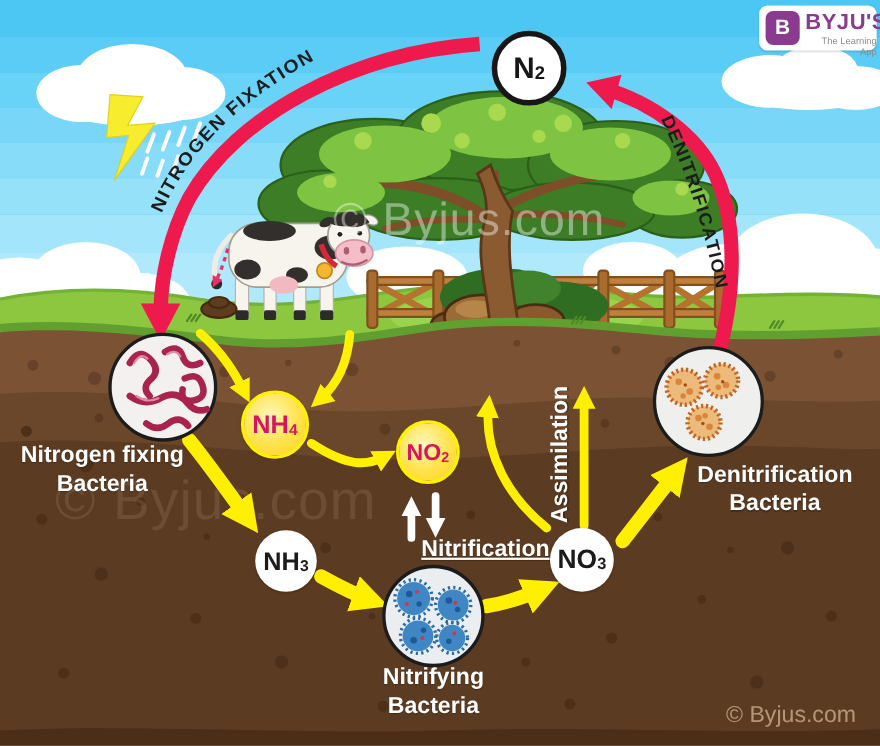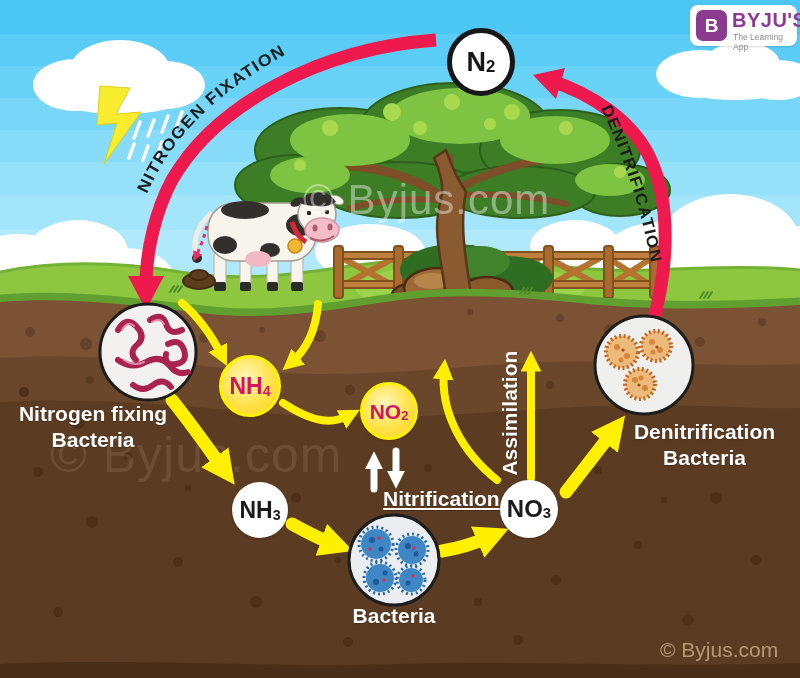--- a/index.html
+++ b/index.html
@@ -14,21 +14,21 @@
   .chem-node{position:absolute;z-index:4;border-radius:50%;display:flex;align-items:center;justify-content:center;font-weight:bold;line-height:1;}
   .chem-node .csub{font-size:.62em;margin-top:.65em;}
   .node-yellow{background:radial-gradient(circle at 42% 36%,#fff7bb 0%,#ffe24a 55%,#ffd21e 100%);border:3px solid #fff200;color:#d6145f;box-shadow:0 1px 2px rgba(80,40,0,.35);}
   .node-white{background:#fff;color:#1b1b1b;box-shadow:0 1px 2px rgba(40,20,0,.35);}
   .node-n2{background:#fff;border:5px solid #171717;color:#171717;}
   .lbl{position:absolute;z-index:4;color:#fff;font-weight:bold;font-size:21px;text-align:center;line-height:1.25;text-shadow:0 1px 1px rgba(0,0,0,.25);}
   .lbl-assimilation{transform:rotate(-90deg);transform-origin:center center;}
   .logo{position:absolute;z-index:5;left:690px;top:5px;width:107px;height:41px;background:#fff;border-radius:8px;box-shadow:0 1px 2px rgba(0,0,0,.15);}
   .logo-icon{position:absolute;left:6px;top:5px;width:31px;height:31px;background:#8a3b8f;border-radius:7px;color:#fff;display:flex;align-items:center;justify-content:center;font-weight:bold;font-size:19px;}
   .logo-name{position:absolute;left:42px;top:4px;color:#8a3b8f;font-weight:bold;font-size:20px;letter-spacing:.5px;}
-  .logo-tag{position:absolute;left:43px;top:27px;color:#8c8c8c;font-size:8.5px;}
+  .logo-tag{position:absolute;left:43px;top:27px;color:#8c8c8c;font-size:8.5px;text-align:right;}
 </style>
 </head>
 <body>
 
 <div id="stage">
 
   <svg class="layer-scene" width="800" height="678" viewBox="0 0 800 678">
 
     <g>
       <rect x="0" y="0" width="800" height="340" fill="#4cc7f4"></rect>
@@ -417,20 +417,21 @@
   <div class="chem-node node-white" style="left:500px;top:480px;width:58px;height:58px;font-size:24px;">
     <span>NO</span>
       <span class="csub">3</span>
   </div>
 
   <div class="lbl" style="left:8px;top:401px;width:170px;">
     <div>Nitrogen fixing</div>
     <div>Bacteria</div>
   </div>
   <div class="lbl" style="left:314px;top:603px;width:160px;">
+    <div>Nitrifying</div>
     <div>Bacteria</div>
   </div>
   <div class="lbl" style="left:612px;top:419px;width:185px;">
     <div>Denitrification</div>
     <div>Bacteria</div>
   </div>
   <div class="lbl" style="left:383px;top:486px;white-space:nowrap;text-decoration:underline;">Nitrification</div>
   <div class="lbl lbl-assimilation" style="left:445px;top:400px;width:130px;">Assimilation</div>
 
   <div class="logo">

